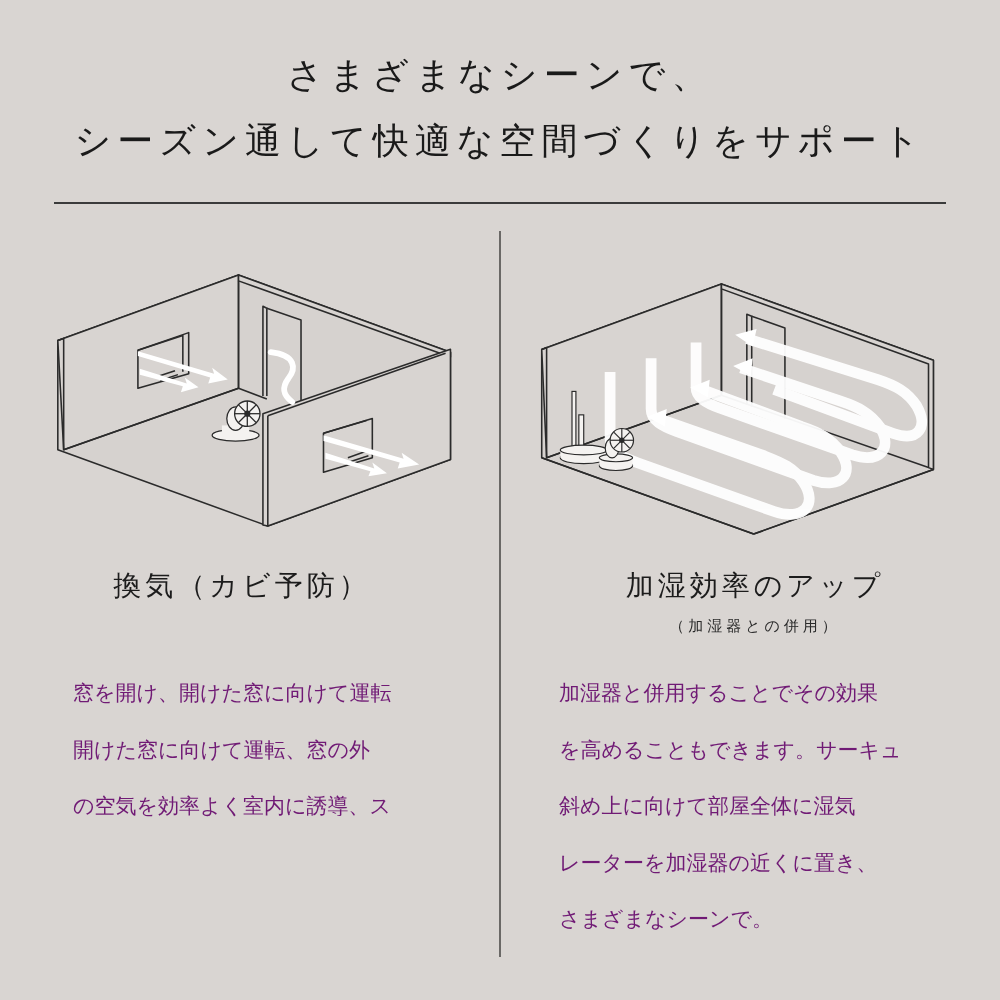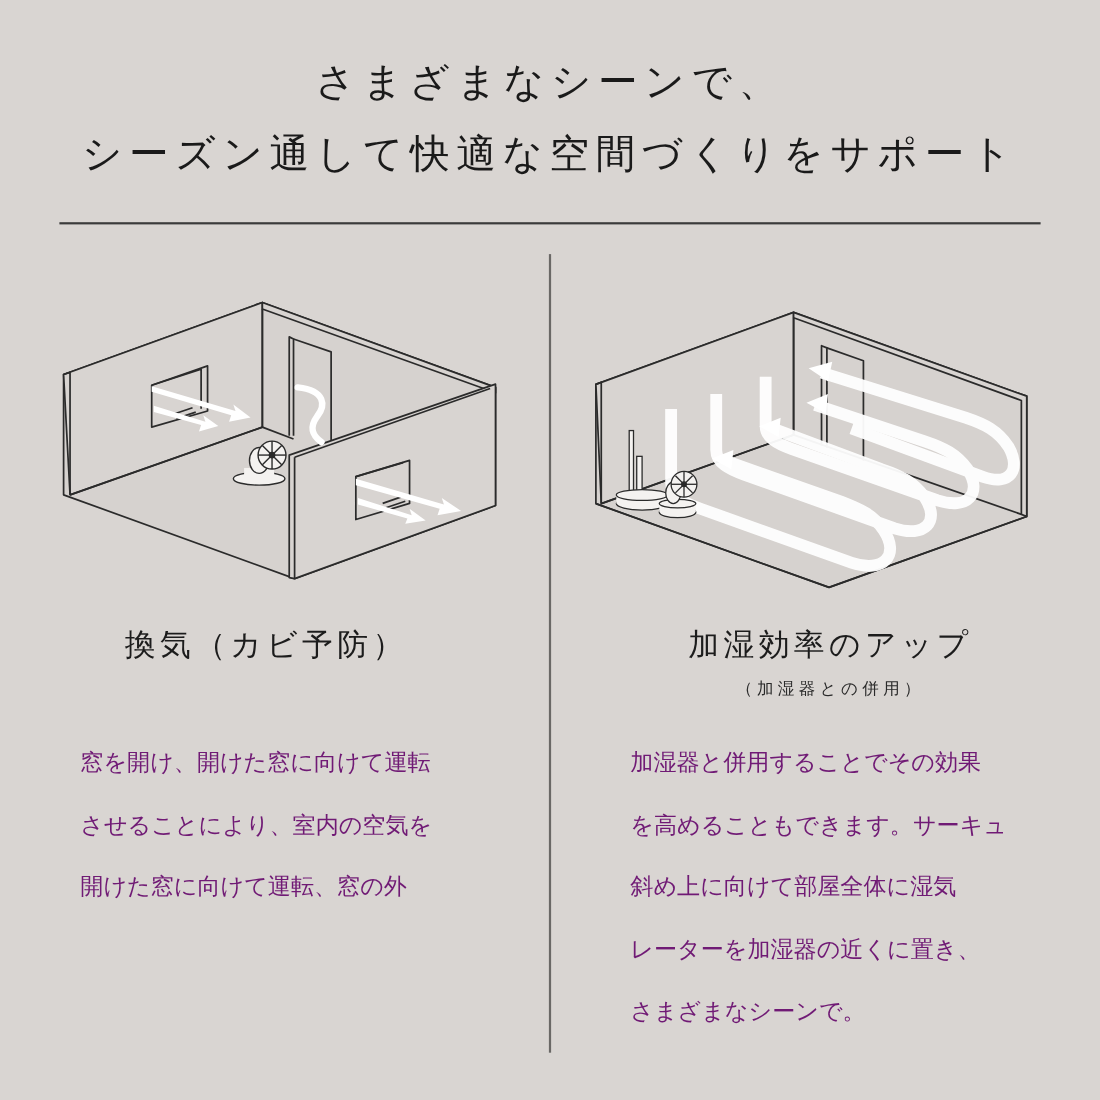--- a/index.html
+++ b/index.html
@@ -51,21 +51,21 @@
     font-family: "DejaVu Serif", "Liberation Serif", serif;
     font-size: 15px; letter-spacing: 4px; color: #2a2a2a;
     white-space: nowrap;
   }
   .body {
     position: absolute; top: 434px; width: 380px;
     font-family: "DejaVu Sans", "Liberation Sans", sans-serif;
     font-size: 21px; line-height: 56.5px; color: #701a75;
   }
   .col.left .body { left: 73px; }
-  .col.right .body { left: 73px; }
+  .col.right .body { left: 59px; }
   .body .ln { display: block; white-space: nowrap; }
 </style>
 </head>
 <body>
 
 <div class="headline">
   <div class="line">さまざまなシーンで、</div>
   <div class="line">シーズン通して快適な空間づくりをサポート</div>
 </div>
 
@@ -123,22 +123,22 @@
       <line x1="202" y1="145" x2="202" y2="171"></line>
       <line x1="189" y1="158" x2="215" y2="158"></line>
       <line x1="193" y1="149" x2="211" y2="167"></line>
       <line x1="211" y1="149" x2="193" y2="167"></line>
     </g>
   </svg>
 
   <div class="title">換気（カビ予防）</div>
   <div class="body">
     <span class="ln">窓を開け、開けた窓に向けて運転</span>
-    <span class="ln">させることにより、室内の空気を</span>
     <span class="ln">開けた窓に向けて運転、窓の外</span>
+    <span class="ln">の空気を効率よく室内に誘導、ス</span>
   </div>
 </section>
 
 <section class="col right">
   <svg class="illus" viewBox="0 0 430 280" width="420" height="280">
     <g fill="none" stroke="#2b2b2b" stroke-width="1.6" stroke-linejoin="round">
 
       <polygon points="12,79 196,12 413,90 413,202 229,268 12,190" fill="#d6d2cf"></polygon>
 
       <polygon points="12,79 196,12 196,126 17,190" fill="#d8d4d1"></polygon>

